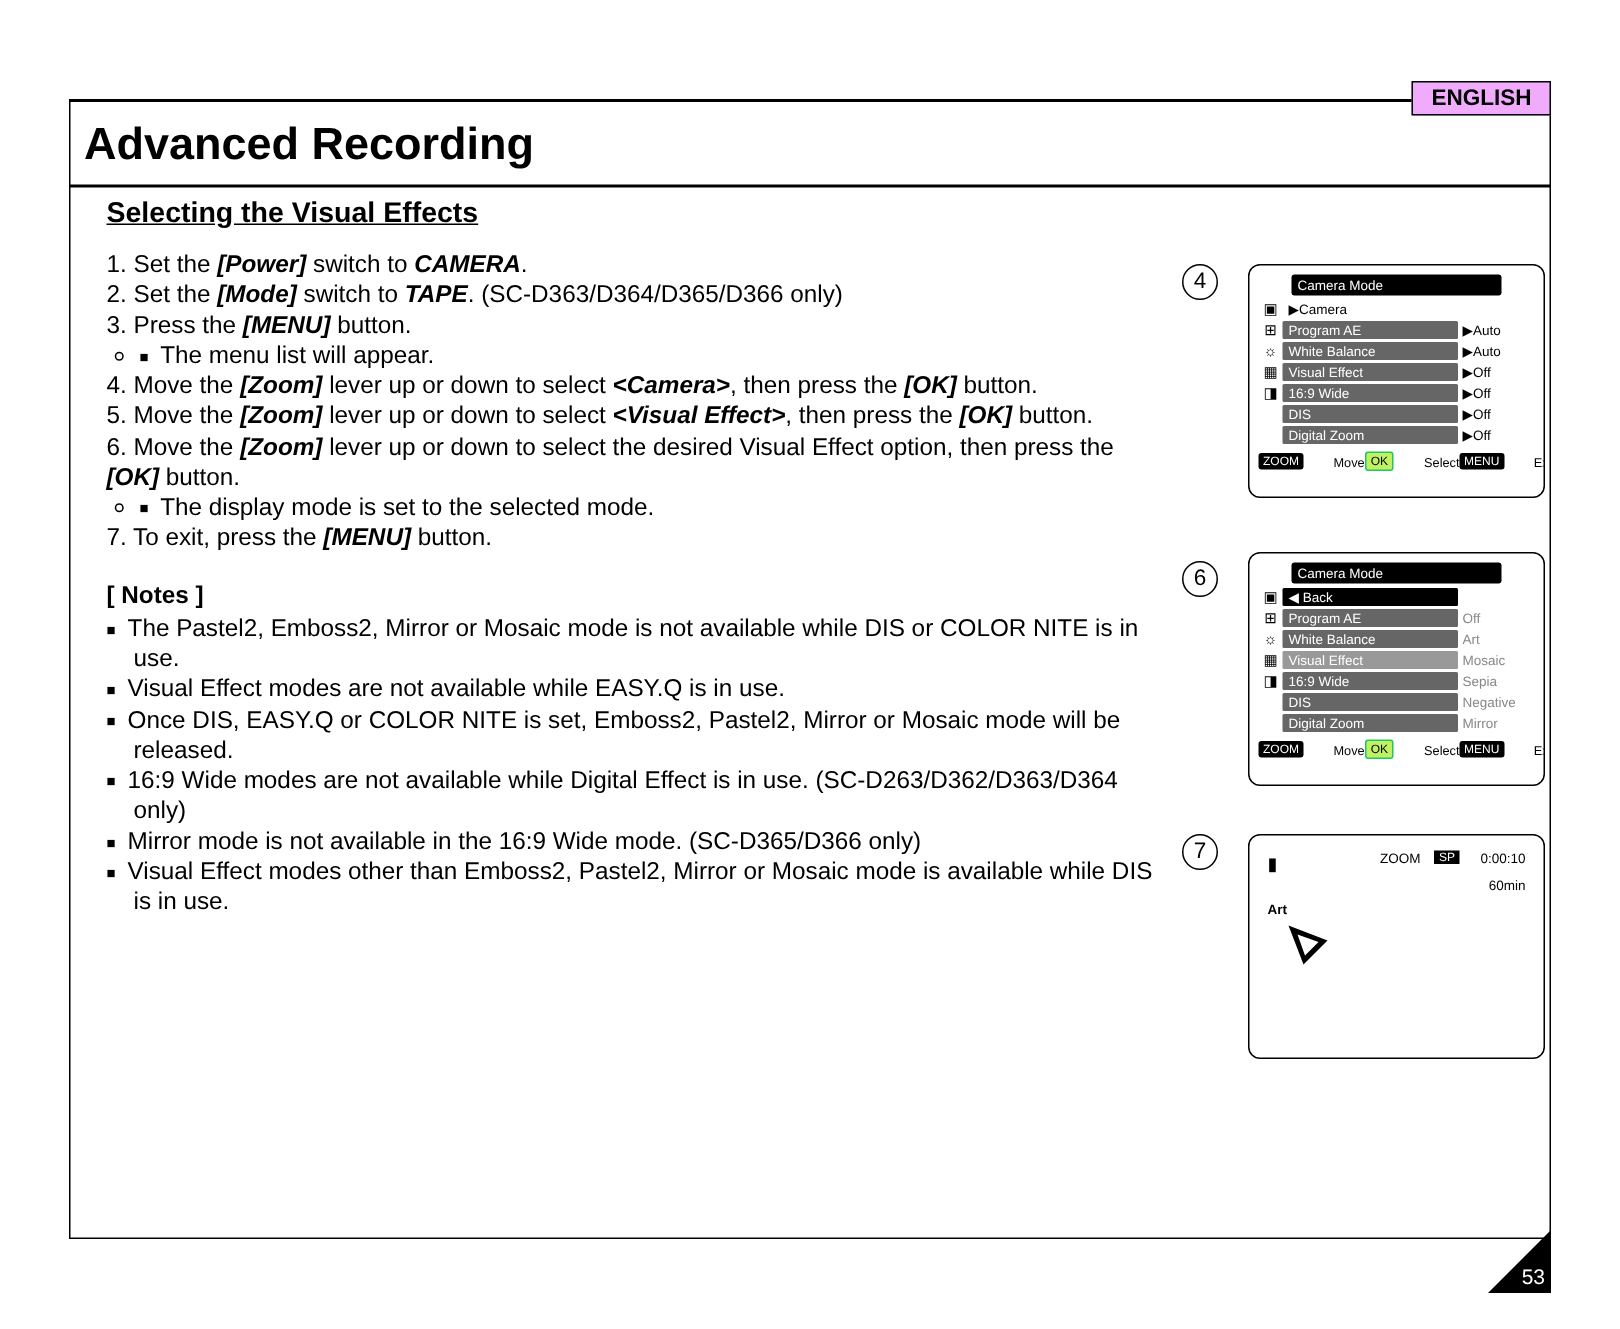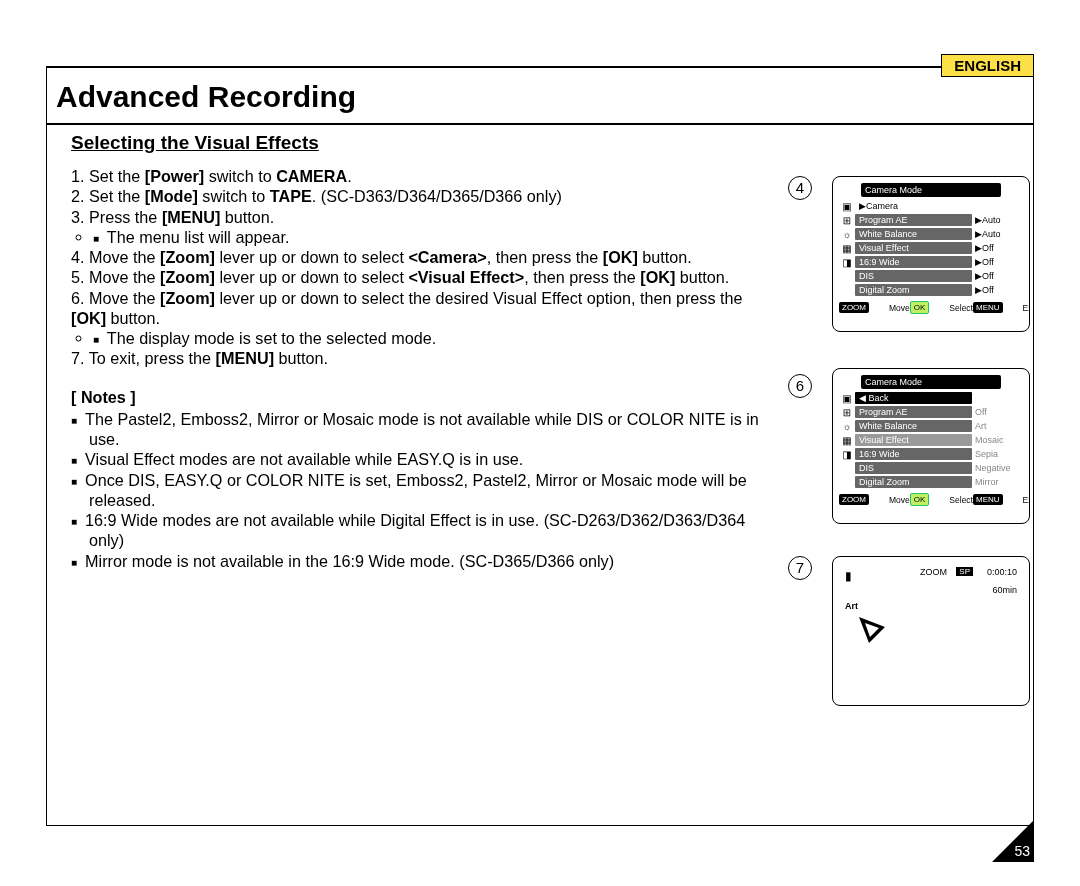--- a/index.html
+++ b/index.html
@@ -21,21 +21,21 @@
     bottom: 60px;
   }
   .lang-box {
     position: absolute;
     right: 46px;
     top: 54px;
     border: 1.5px solid #000;
     font-weight: bold;
     font-size: 15px;
     padding: 2px 12px;
-    background: #fde047;
+    background: #f0abfc;
     z-index: 3;
   }
   .title {
     position: absolute;
     left: 56px;
     top: 80px;
     font-size: 30px;
     font-weight: bold;
     z-index: 2;
   }
@@ -64,21 +64,21 @@
     line-height: 1.25;
   }
   .content ol { list-style: none; }
   .content ol li { margin-bottom: 0px; }
   .subbul { padding-left: 22px; }
   .subbul li::before { content: "■ "; font-size: 10px; vertical-align: 1px; margin-right: 5px;}
   .notes-h { font-weight: bold; font-size: 16.2px; margin-top: 18px; margin-bottom: 2px;}
   .notes ul { list-style: none; }
   .notes li { padding-left: 18px; text-indent: -18px; margin-bottom: 0px;}
   .notes li::before { content: "■"; font-size: 10px; margin-right: 8px; vertical-align: 1px;}
-  b { font-weight: bold; }
+  b { font-weight: bold; font-style: italic; }
 
   .figmarker {
     position: absolute;
     width: 24px; height: 24px;
     border: 1.5px solid #000;
     border-radius: 50%;
     font-size: 15px;
     text-align: center;
     line-height: 22px;
     font-weight: normal;
@@ -219,20 +219,21 @@
   </ol>
 
   <div class="notes-h">[ Notes ]</div>
   <div class="notes">
     <ul>
       <li>The Pastel2, Emboss2, Mirror or Mosaic mode is not available while DIS or COLOR NITE is in use.</li>
       <li>Visual Effect modes are not available while EASY.Q is in use.</li>
       <li>Once DIS, EASY.Q or COLOR NITE is set, Emboss2, Pastel2, Mirror or Mosaic mode will be released.</li>
       <li>16:9 Wide modes are not available while Digital Effect is in use. (SC-D263/D362/D363/D364 only)</li>
       <li>Mirror mode is not available in the 16:9 Wide mode. (SC-D365/D366 only)</li>
+      <li>Visual Effect modes other than Emboss2, Pastel2, Mirror or Mosaic mode is available while DIS is in use.</li>
     </ul>
   </div>
 </div>
 
 <div class="figmarker fig4m">4</div>
 <div class="figmarker fig6m">6</div>
 <div class="figmarker fig7m">7</div>
 
 <div class="screen screen4">
   <div class="osd-title">Camera Mode</div>

